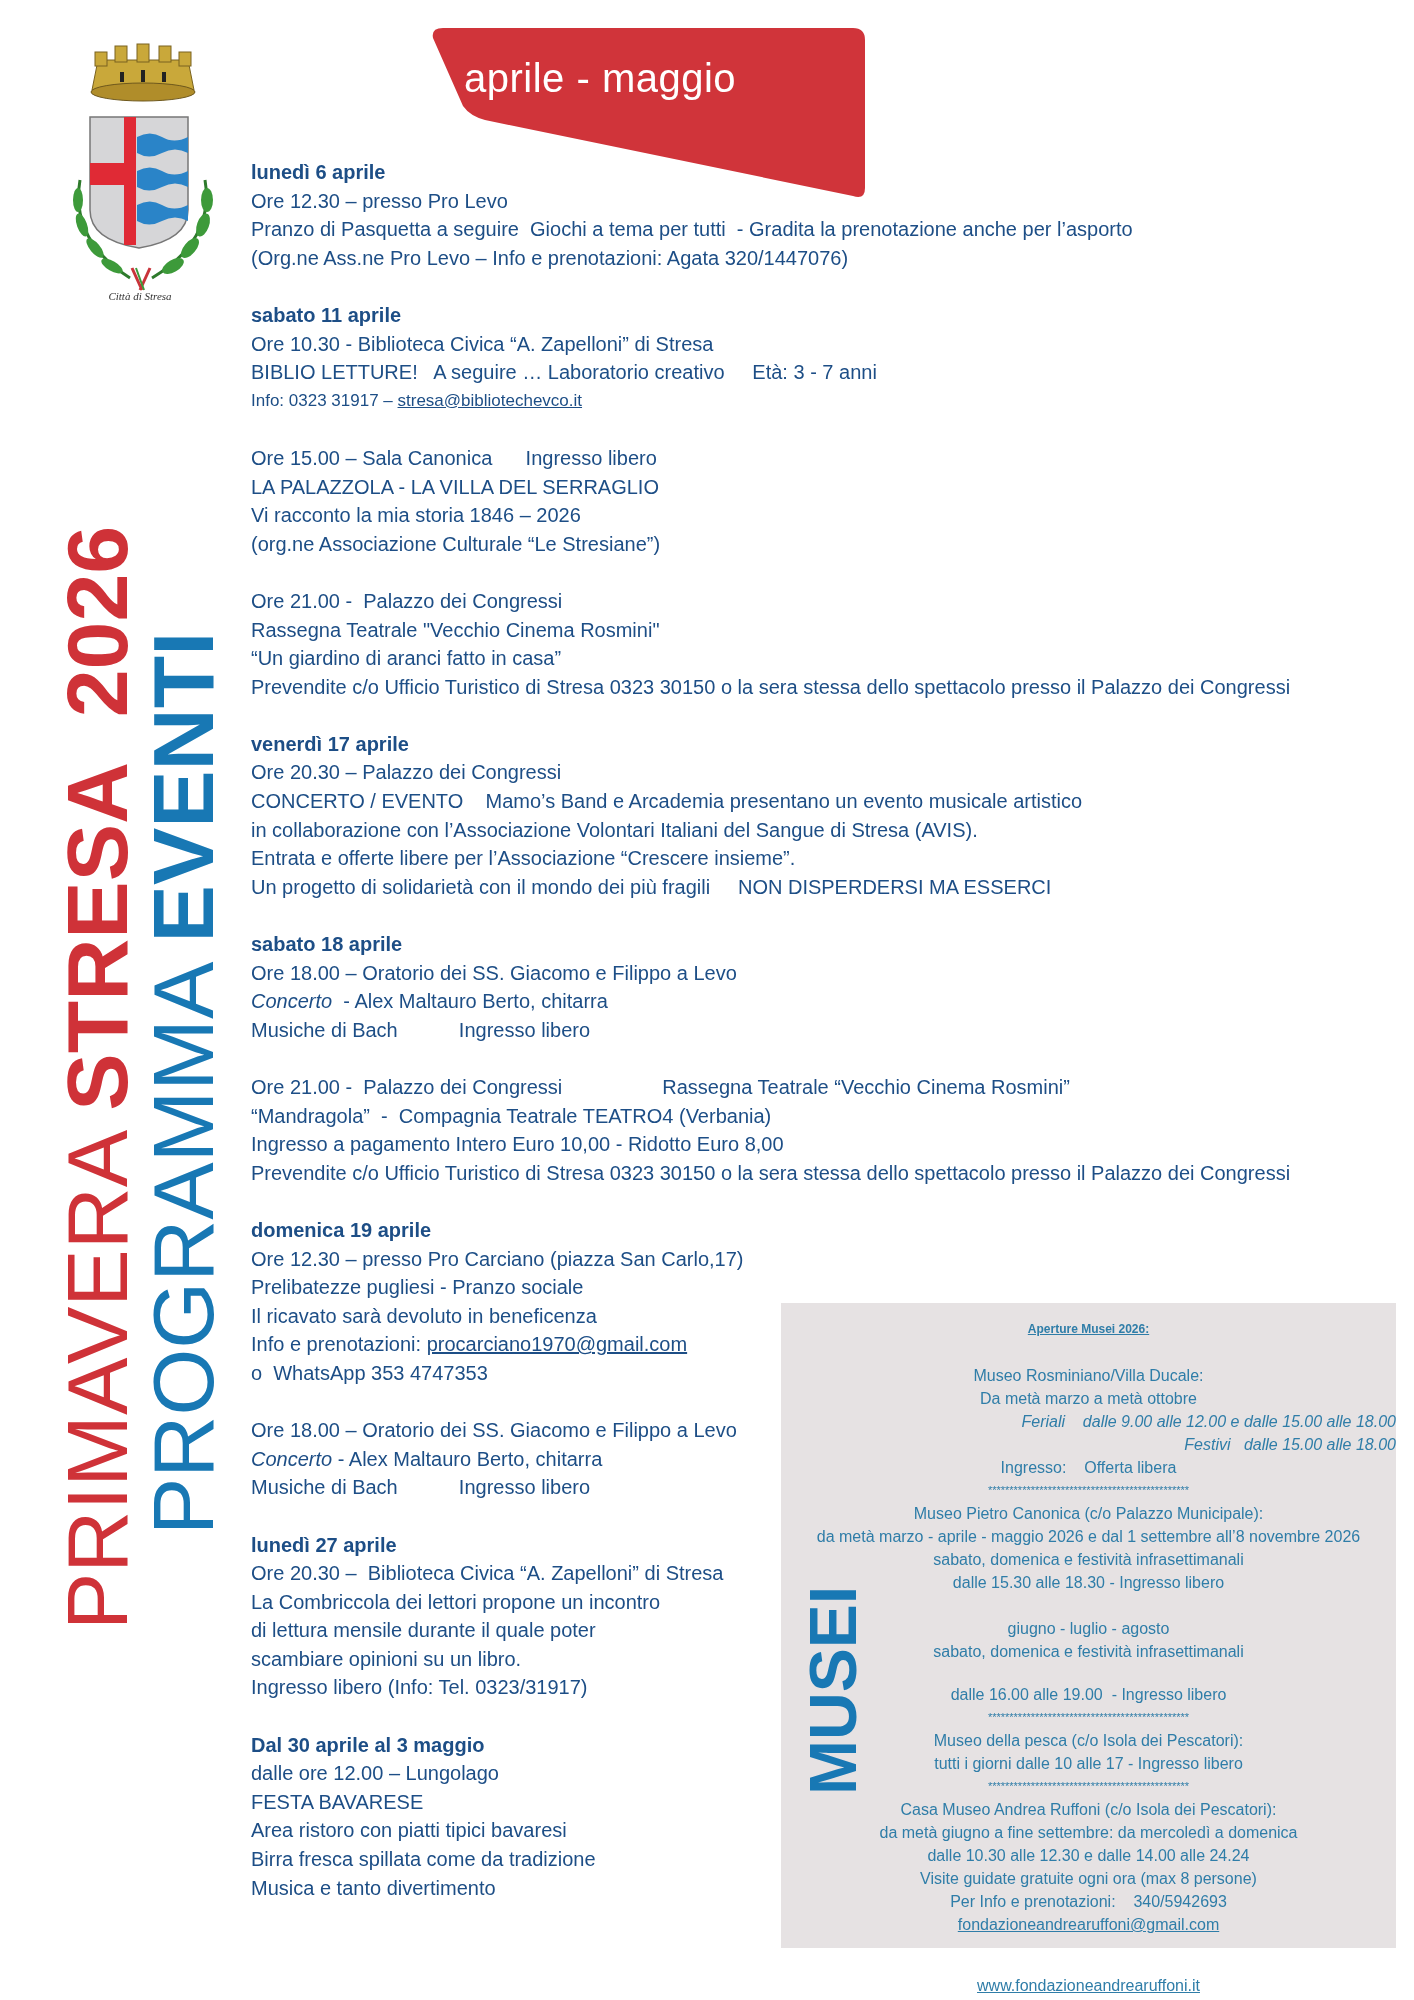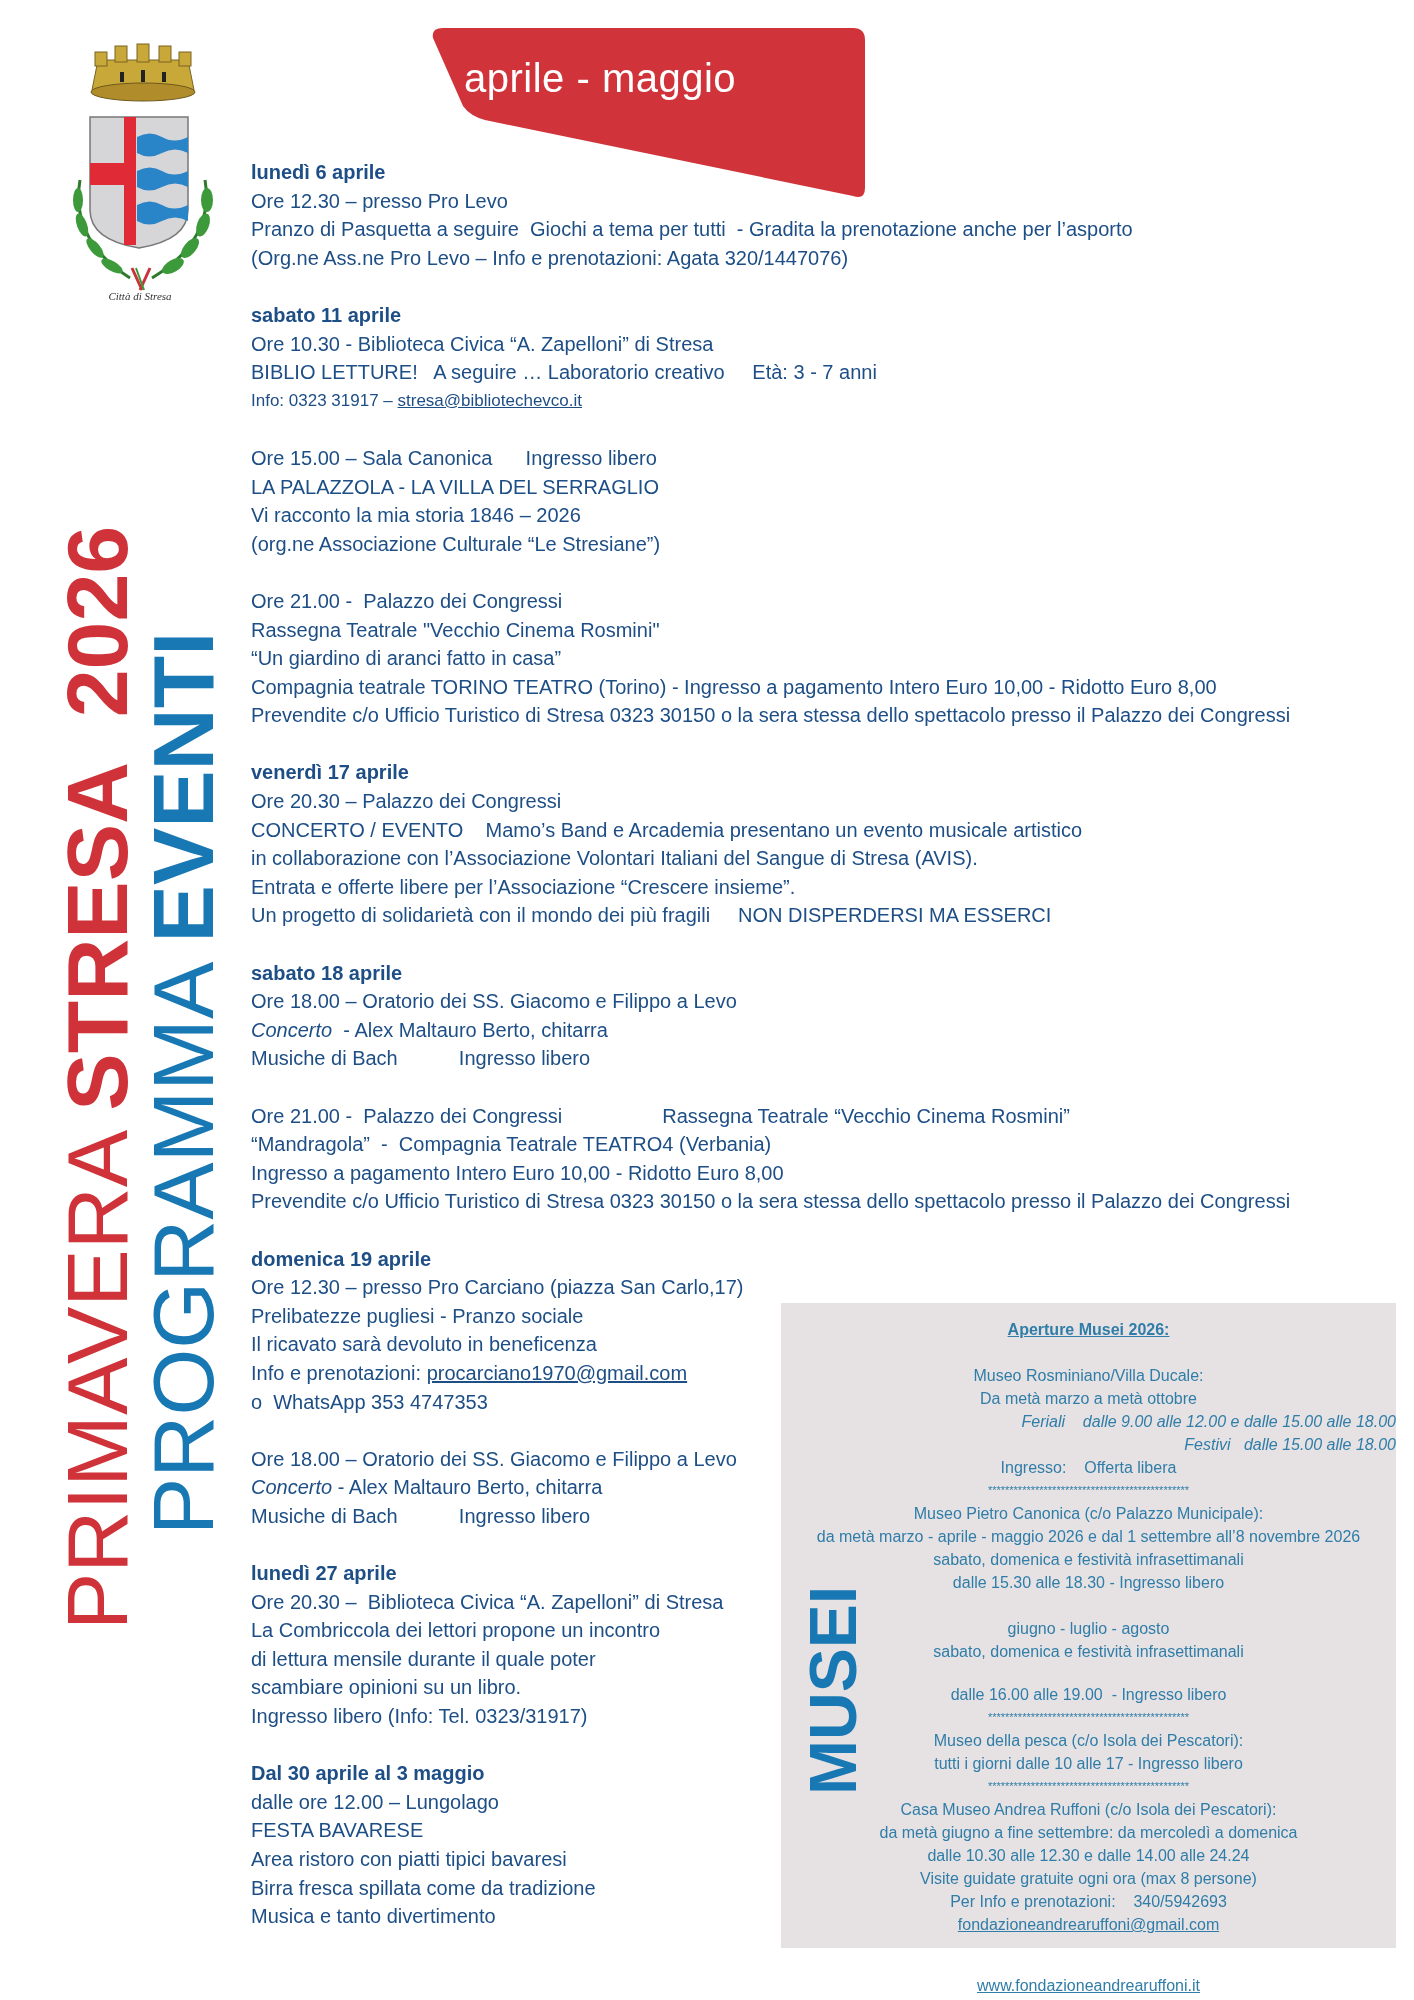--- a/index.html
+++ b/index.html
@@ -22,21 +22,21 @@
   .date { font-weight: bold; }
   .line { white-space: pre; }
   .small { font-size: 17px; }
   .link { text-decoration: underline; }
   .ital { font-style: italic; }
   .musei { position: absolute; left: 781px; top: 1303px; width: 615px; height: 645px; background: #e6e2e3; }
   .musei-vert { position: absolute; left: 795px; top: 1795px; font-size: 66px; font-weight: bold; color: #1878b4;
                 transform-origin: left top; transform: rotate(-90deg); white-space: nowrap; }
   .musei-content { position: absolute; left: 781px; top: 1318px; width: 615px; text-align: center; font-size: 16px;
                    line-height: 23px; color: #2f7da8; }
-  .musei-title { font-weight: bold; text-decoration: underline; font-size: 16px; margin-bottom: 23px; }
+  .musei-title { font-weight: bold; text-decoration: underline; font-size: 12px; margin-bottom: 23px; }
   .stars { font-size: 11px; letter-spacing: 0px; line-height: 23px; }
   .indent-line { text-align: right; padding-left: 66px; white-space: pre; font-style: italic; }
   .musei-links { display: flex; justify-content: center; gap: 38px; flex-direction: column; }
 </style>
 </head>
 <body>
 
 <div class="logo">
   <svg width="200" height="260" viewBox="0 0 200 260">
 
@@ -116,21 +116,20 @@
     <div class="line">Ore 15.00 – Sala Canonica      Ingresso libero</div>
     <div class="line">LA PALAZZOLA - LA VILLA DEL SERRAGLIO</div>
     <div class="line">Vi racconto la mia storia 1846 – 2026</div>
     <div class="line">(org.ne Associazione Culturale “Le Stresiane”)</div>
   </div>
 
   <div class="block">
     <div class="line">Ore 21.00 -  Palazzo dei Congressi</div>
     <div class="line">Rassegna Teatrale "Vecchio Cinema Rosmini"</div>
     <div class="line">“Un giardino di aranci fatto in casa”</div>
-    <div class="line">Compagnia teatrale TORINO TEATRO (Torino) - Ingresso a pagamento Intero Euro 10,00 - Ridotto Euro 8,00</div>
     <div class="line">Prevendite c/o Ufficio Turistico di Stresa 0323 30150 o la sera stessa dello spettacolo presso il Palazzo dei Congressi</div>
   </div>
 
   <div class="block">
     <div class="date">venerdì 17 aprile</div>
     <div class="line">Ore 20.30 – Palazzo dei Congressi</div>
     <div class="line">CONCERTO / EVENTO    Mamo’s Band e Arcademia presentano un evento musicale artistico</div>
     <div class="line">in collaborazione con l’Associazione Volontari Italiani del Sangue di Stresa (AVIS).</div>
     <div class="line">Entrata e offerte libere per l’Associazione “Crescere insieme”.</div>
     <div class="line">Un progetto di solidarietà con il mondo dei più fragili     NON DISPERDERSI MA ESSERCI</div>

